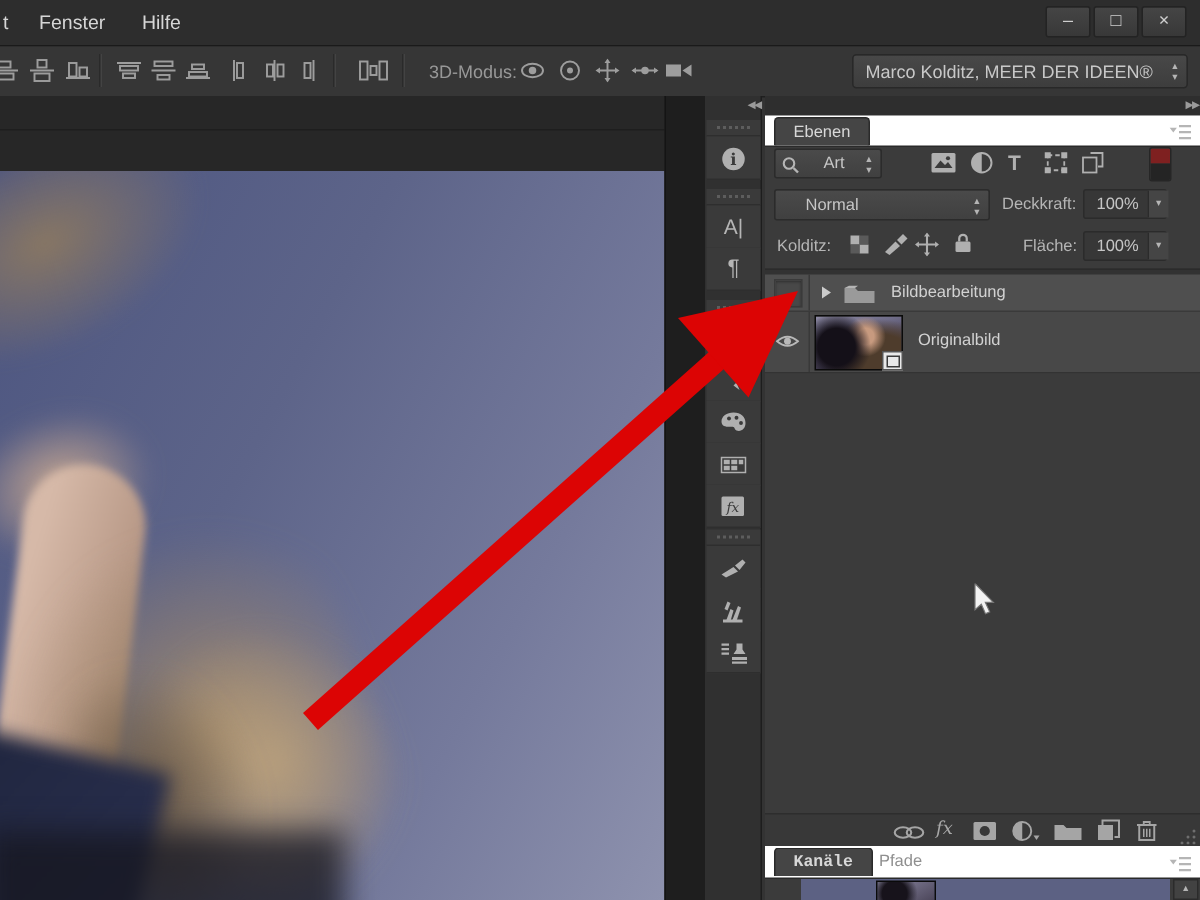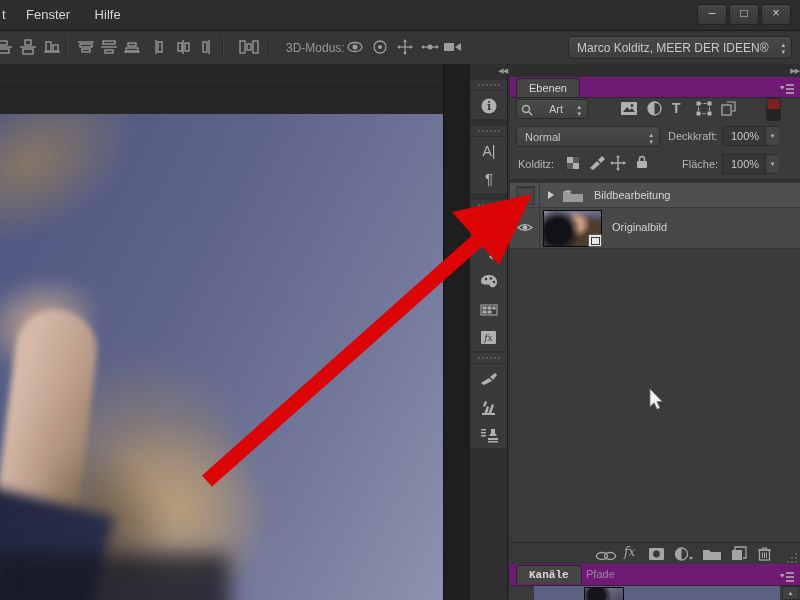--- a/index.html
+++ b/index.html
@@ -35,21 +35,21 @@
   .stripbar{left:470px;top:64px;width:38px;height:14px;color:#9a9a9a;font-size:7px;text-align:right;line-height:14px;letter-spacing:-1px;}
   .cell{left:471px;width:36px;height:28px;background:#3a3a3a;border-bottom:1px solid #2e2e2e;
         color:#b5b5b5;text-align:center;line-height:28px;font-size:13px;}
   .grip{left:471px;width:36px;height:10px;background:#3a3a3a;border-bottom:1px solid #2e2e2e;}
   .grip i{display:block;margin:4px auto 0;width:22px;border-top:2px dotted #5d5d5d;}
   .cell svg{vertical-align:middle;}
   
   .dock{left:510px;top:64px;width:290px;height:536px;background:#3b3b3b;}
   .docktop{left:510px;top:64px;width:290px;height:13px;background:#2e2e2e;color:#9a9a9a;
            font-size:7px;text-align:right;line-height:13px;letter-spacing:-1px;}
-  .tabbar{left:510px;width:290px;height:20px;background:#701a75;border-bottom:1px solid #2a2a2a;}
+  .tabbar{left:510px;width:290px;height:20px;background:#ffffff;border-bottom:1px solid #2a2a2a;}
   .tab{position:absolute;top:1px;height:19px;background:#454545;color:#d8d8d8;font-size:11px;
        line-height:19px;padding:0 12px;border-radius:3px 3px 0 0;border:1px solid #2a2a2a;border-bottom:none;box-sizing:border-box;}
   .tab.inactive{background:transparent;color:#8f8f8f;border:none;}
   .pmenu{position:absolute;right:5px;top:4px;width:16px;height:12px;}
   .select{background:linear-gradient(#4a4a4a,#404040);border:1px solid #2b2b2b;border-radius:2px;
           color:#c6c6c6;font-size:11px;line-height:18px;box-sizing:border-box;}
   .valbox{background:#373737;border:1px solid #2b2b2b;border-radius:2px;color:#c6c6c6;font-size:11px;
           line-height:18px;box-sizing:border-box;}
   .lrow1{left:510px;top:183px;width:290px;height:24px;background:#4f4f4f;border-bottom:1px solid #3a3a3a;}
   .lrow2{left:510px;top:208px;width:290px;height:40px;background:#484848;border-bottom:1px solid #333;}
@@ -363,21 +363,21 @@
           <path d="M6 1 h8 v9 h-3" fill="none" stroke="#b0b0b0" stroke-width="1.2"></path>
         </svg>
     </div>
     <div class="abs" style="left:256px;top:0px;width:13px;height:21px;border:1px solid #262626;border-radius:2px;overflow:hidden;">
       <div style="height:10px;background:#7e2020;"></div>
         <div style="height:11px;background:#242424;"></div>
     </div>
   </div>
 
   <div class="abs" style="left:510px;top:124px;width:290px;height:26px;">
-    <div class="select" style="position:absolute;left:6px;top:2px;width:144px;height:21px;padding-left:8px;line-height:20px;">
+    <div class="select" style="position:absolute;left:6px;top:2px;width:144px;height:21px;padding-left:20px;line-height:20px;">
       <span>Normal</span>
       <span class="stepper" style="top:4px;"><span>▴</span><br><span>▾</span></span>
     </div>
     <span class="abs small" style="left:158px;top:6px;">Deckkraft:</span>
     <div class="valbox" style="position:absolute;left:212px;top:2px;width:56px;height:20px;">
       <span style="padding-left:8px;">100%</span>
       <span class="abs" style="left:42px;top:0;width:13px;height:18px;background:#454545;border-left:1px solid #2b2b2b;color:#b5b5b5;font-size:7px;text-align:center;line-height:18px;">▾</span>
     </div>
   </div>
 

